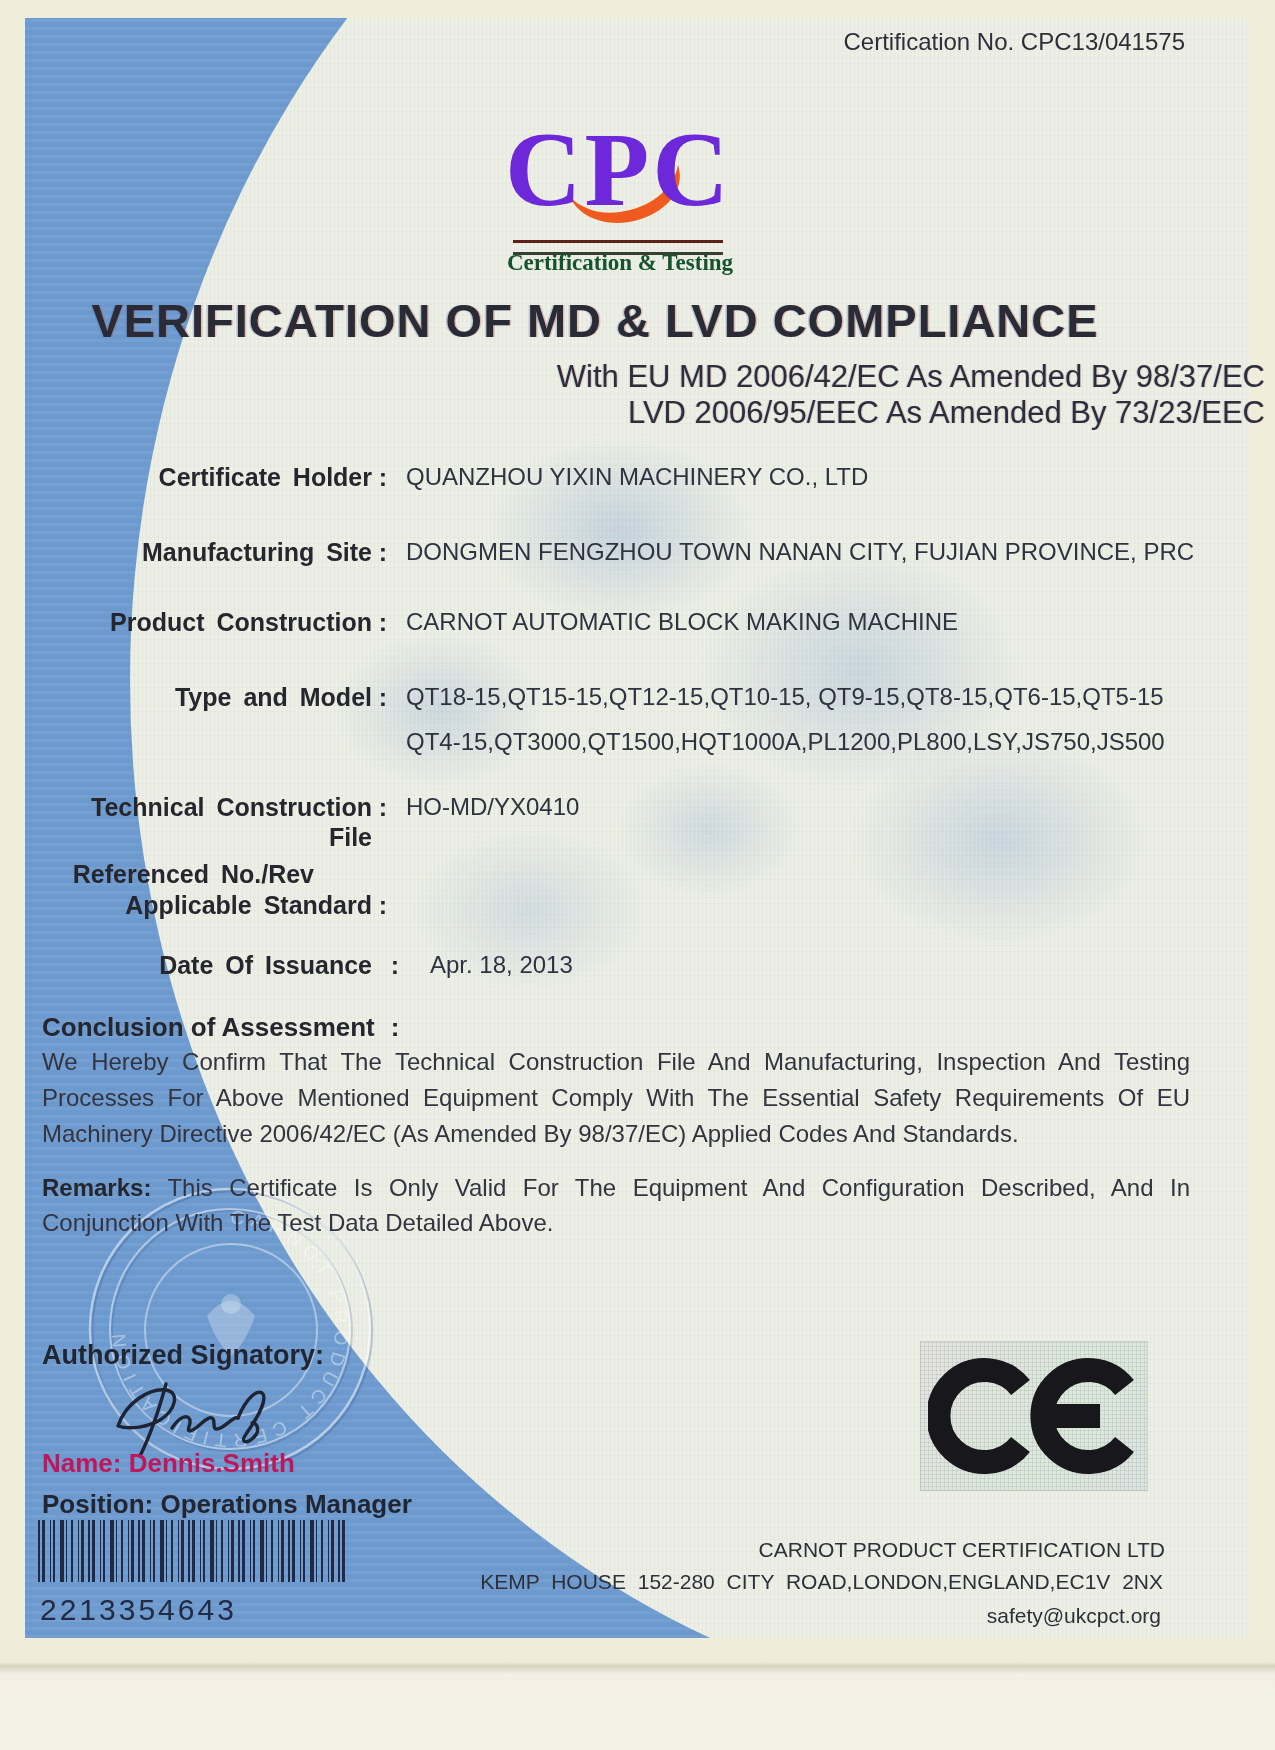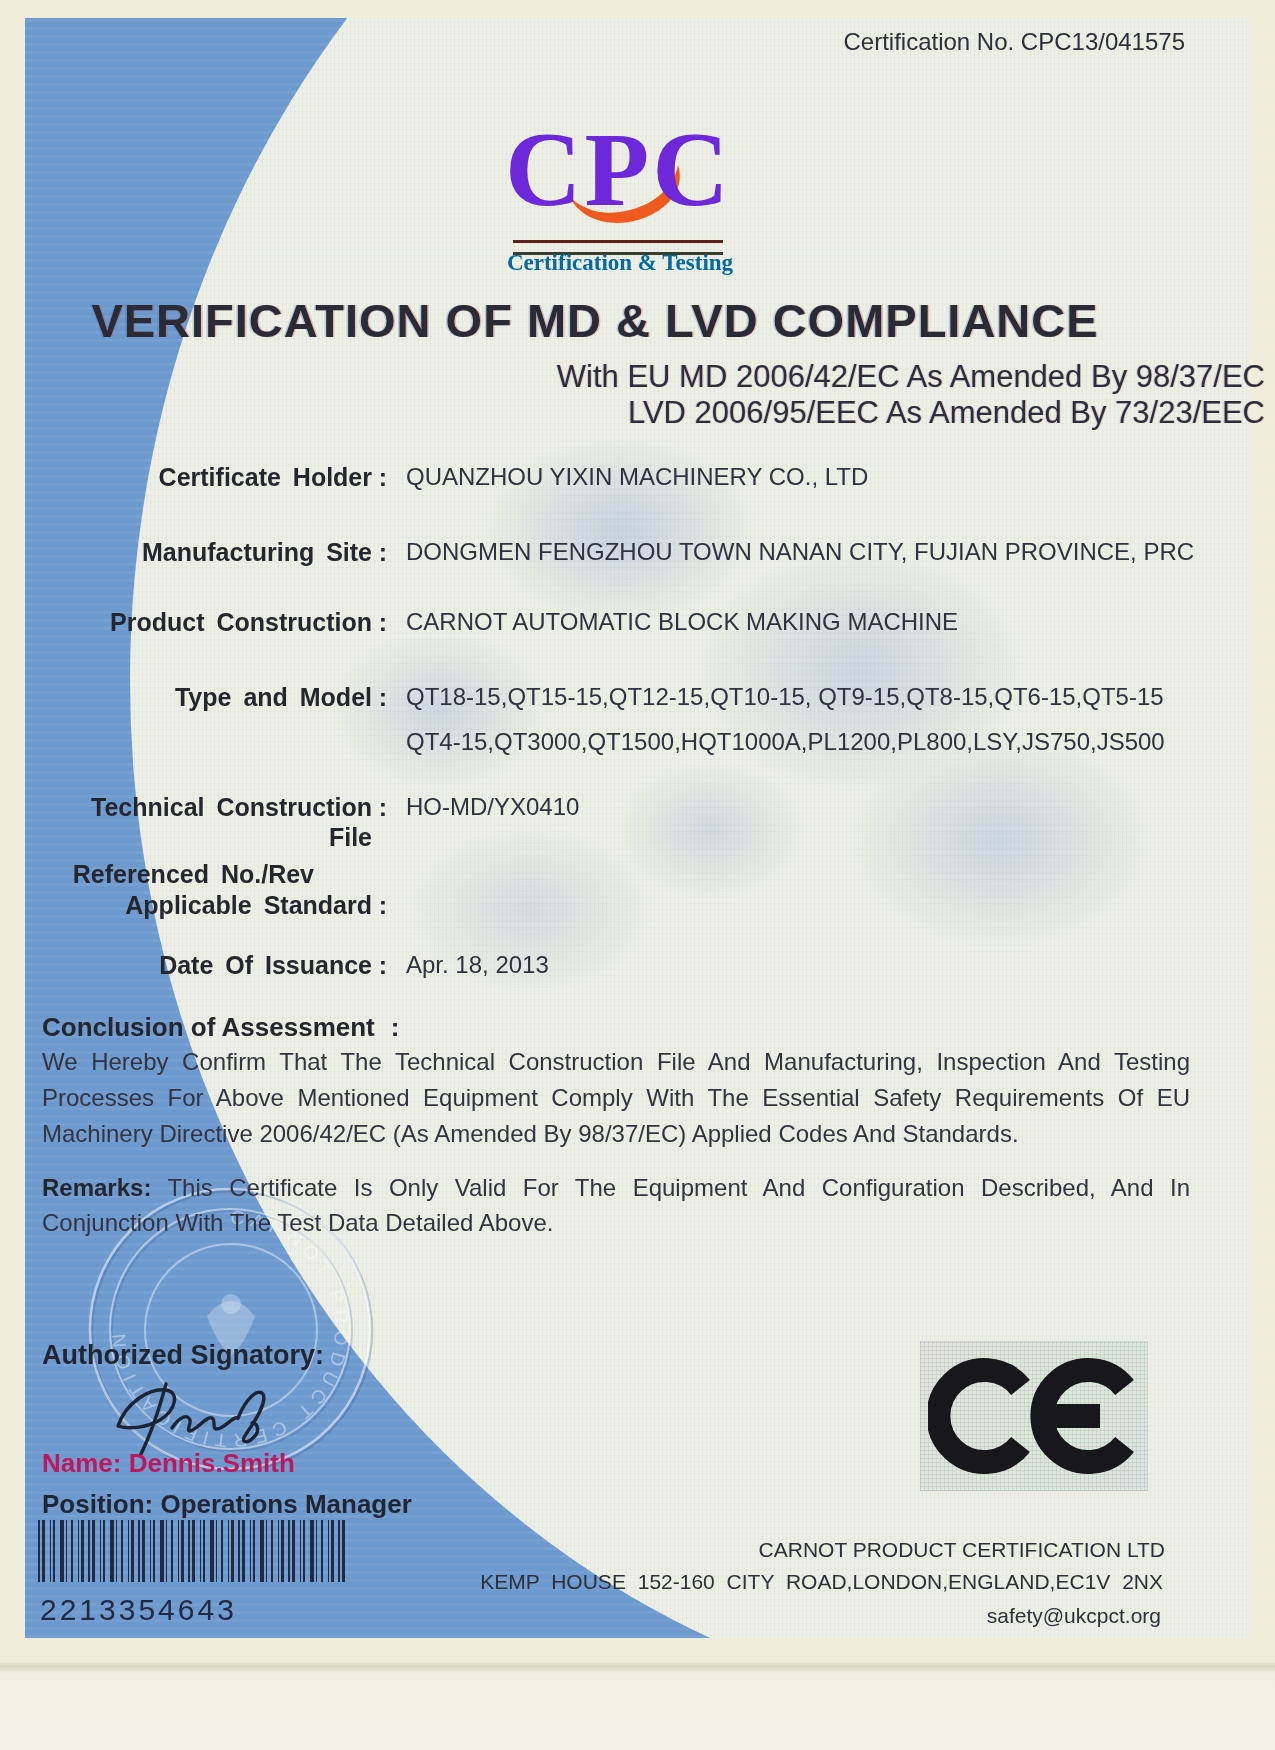--- a/index.html
+++ b/index.html
@@ -36,40 +36,40 @@
   .cert-no{position:absolute;top:28px;right:90px;font-size:24px;color:#2f2f3a;}
 
   
   .logo{position:absolute;left:505px;top:114px;width:235px;height:130px;}
   .logo-text{position:relative;z-index:2;font-family:"Liberation Serif",serif;font-weight:bold;
     font-size:106px;line-height:112px;color:#6d28d9;letter-spacing:3px;}
   .logo-swoosh{position:absolute;z-index:1;left:60px;top:46px;width:128px;height:74px;}
   .logo-rule{position:absolute;left:513px;top:240px;width:210px;height:9px;
     border-top:3px solid #5c2018;border-bottom:3px solid #37402f;}
   .tagline{position:absolute;left:455px;top:250px;width:330px;text-align:center;
-    font-family:"Liberation Serif",serif;font-weight:bold;font-size:23px;color:#0369a1;}
+    font-family:"Liberation Serif",serif;font-weight:bold;font-size:23px;color:#14532d;}
 
   .title{position:absolute;left:0;right:85px;top:293px;text-align:center;
     font-size:47px;font-weight:600;color:#2b2b35;letter-spacing:1px;
     text-shadow:1.5px 0 0 rgba(190,80,80,.30),-1.5px 0 0 rgba(80,110,190,.30);}
   .subtitle{position:absolute;left:0;right:10px;text-align:right;font-size:31px;color:#2e2e3a;
     text-shadow:1px 0 0 rgba(190,80,80,.22),-1px 0 0 rgba(80,110,190,.22);}
   .sub1{top:359px;} .sub2{top:395px;}
 
   
   .frow{position:absolute;left:40px;width:1170px;display:flex;align-items:flex-start;}
   .flabel{width:332px;text-align:right;font-weight:bold;font-size:25px;line-height:30px;
     color:#26262e;word-spacing:5px;}
   .flabel .l2{display:block;margin-top:7px;padding-right:58px;}
   .fcolon{width:22px;text-align:center;font-weight:bold;font-size:25px;line-height:30px;color:#26262e;}
   .fvalue{flex:1;padding-left:12px;font-size:24px;line-height:30px;color:#2f3340;}
   .fvalue .v2{display:block;margin-top:15px;}
 
   .row1{top:462px;} .row2{top:537px;} .row3{top:607px;} .row4{top:682px;}
-  .row5{top:792px;} .row6{top:890px;} .row7{top:950px;}
+  .row5{top:792px;} .row6{top:890px;} .row7{top:950px;gap:12px;}
 
   .conclusion-label{position:absolute;left:42px;top:1012px;font-size:26px;font-weight:bold;color:#26262e;}
   .conclusion-label .colon{margin-left:16px;}
   .para{position:absolute;left:42px;width:1148px;font-size:24px;color:#333440;text-align:justify;}
   .para1{top:1044px;line-height:36px;}
   .para2{top:1170px;line-height:35px;}
   .para2 b{color:#26262e;}
 
   .auth{position:absolute;left:42px;top:1340px;font-size:27px;font-weight:bold;color:#222633;}
   .signature{position:absolute;left:106px;top:1376px;width:195px;height:86px;}
@@ -225,17 +225,17 @@
       <svg class="ce-svg" viewBox="0 0 212 138">
         <g fill="none" stroke="#17171c" stroke-width="24">
           <path d="M92.5,40.5 A46,46 0 1,0 92.5,97.5"></path>
           <path d="M196.5,40.5 A46,46 0 1,0 196.5,97.5"></path>
           <path d="M106,69 L172,69"></path>
         </g>
       </svg>
     </div>
 
     <div class="footer-co">CARNOT PRODUCT CERTIFICATION LTD</div>
-    <div class="footer-addr">KEMP HOUSE 152-160 CITY ROAD,LONDON,ENGLAND,EC1V 2NX</div>
+    <div class="footer-addr">KEMP HOUSE 152-280 CITY ROAD,LONDON,ENGLAND,EC1V 2NX</div>
     <div class="footer-mail">safety@ukcpct.org</div>
 
   </div>
 </div>
 
 </body></html>

